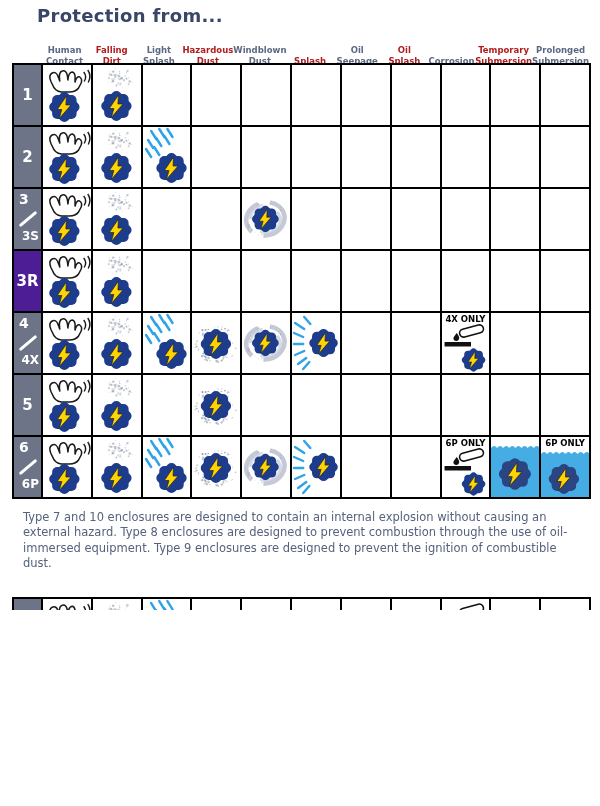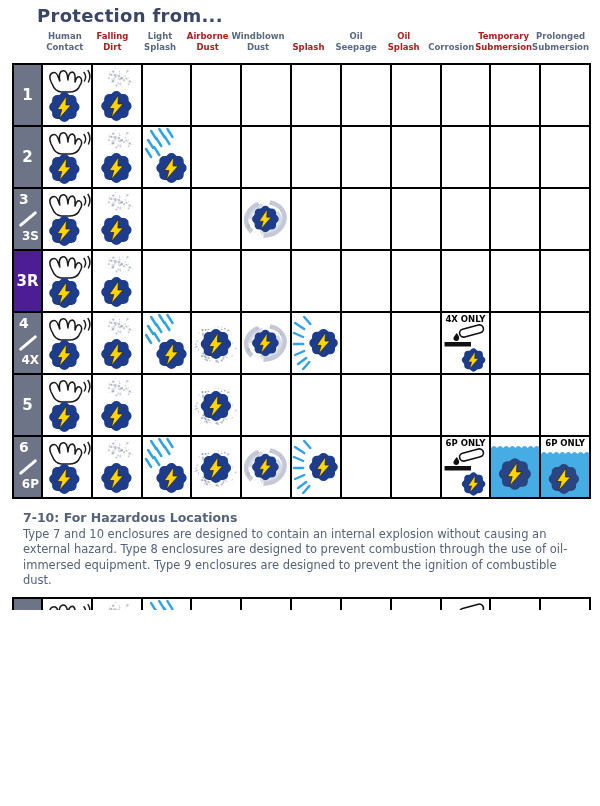--- a/index.html
+++ b/index.html
@@ -1,19 +1,19 @@
 <!DOCTYPE html>
 <html><head>
 <meta charset="utf-8">
 <style>
   html,body{margin:0;padding:0;background:#fff;}
   body{width:600px;height:806px;font-family:"DejaVu Sans","Liberation Sans",sans-serif;}
   .page{position:relative;width:600px;height:610px;overflow:hidden;background:#fff;}
   .title{position:absolute;left:37px;top:5px;font-size:18px;font-weight:bold;letter-spacing:.3px;}
-  .header-grid{position:absolute;left:12px;top:31px;width:577px;display:grid;grid-template-columns:29px repeat(11,1fr);align-items:end;}
+  .header-grid{position:absolute;left:12px;top:45px;width:577px;display:grid;grid-template-columns:29px repeat(11,1fr);align-items:end;}
   .col-h{font-size:8.5px;font-weight:bold;text-align:center;line-height:1.25;padding-bottom:2px;white-space:nowrap;overflow:visible;}
   .table{position:absolute;left:12px;width:577px;display:grid;grid-template-columns:29px repeat(11,1fr);border-top:2px solid #000;border-left:2px solid #000;background:#fff;}
   #top-table{top:63px;grid-auto-rows:62px;}
   #bottom-table{top:597px;grid-template-rows:64px 71px 65px;}
   .cell,.row-label{position:relative;border-right:2px solid #000;border-bottom:2px solid #000;box-sizing:border-box;overflow:hidden;}
   .cell svg{position:absolute;inset:0;width:100%;height:100%;display:block;}
   .row-label{color:#fff;font-weight:bold;}
   .lab-single{position:absolute;inset:0;display:flex;align-items:center;justify-content:center;font-size:15px;}
   .lab-a{position:absolute;top:2px;left:5px;font-size:14px;}
   .lab-b{position:absolute;bottom:6px;right:2px;font-size:12px;}
@@ -36,21 +36,21 @@
       </div>
       <div class="col-h" style="color: rgb(177, 28, 28);">
         <div>Falling</div>
         <div>Dirt</div>
       </div>
       <div class="col-h" style="color: rgb(90, 104, 130);">
         <div>Light</div>
         <div>Splash</div>
       </div>
       <div class="col-h" style="color: rgb(177, 28, 28);">
-        <div>Airborne</div>
+        <div>Hazardous</div>
         <div>Dust</div>
       </div>
       <div class="col-h" style="color: rgb(90, 104, 130);">
         <div>Windblown</div>
         <div>Dust</div>
       </div>
       <div class="col-h" style="color: rgb(177, 28, 28);">
         <div>Splash</div>
       </div>
       <div class="col-h" style="color: rgb(90, 104, 130);">
@@ -1026,21 +1026,20 @@
           <path d="M0,17 q3,-4 6,0 q3,-4 6,0 q3,-4 6,0 q3,-4 6,0 q3,-4 6,0 q3,-4 6,0 q3,-4 6,0 q3,-4 6,0 L48,60 L0,60 Z" fill="#45ace4"></path>
           <g transform="translate(5.5,25) scale(1.000)">
             <rect x="5" y="5" width="24" height="24" rx="5" fill="#2a4582"></rect>
             <rect x="5" y="5" width="24" height="24" rx="5" fill="#2a4582" transform="rotate(45 17 17)"></rect>
             <path d="M19,6 L10,19.5 L14.5,19.5 L12,28.5 L23.5,15 L18.5,15 Z" fill="#ffd400" stroke="#222" stroke-width="0.7"></path>
           </g>
         </svg>
       </div>
     </div>
   <div class="note" style="color: rgb(85, 98, 124);">
-    <div class="note-heading">7-10: For Hazardous Locations</div>
     <div class="note-body">Type 7 and 10 enclosures are designed to contain an internal explosion without causing an external hazard. Type 8 enclosures are designed to prevent combustion through the use of oil-immersed equipment. Type 9 enclosures are designed to prevent the ignition of combustible dust.</div>
   </div>
   <div class="table" id="bottom-table">
       <div class="row-label" style="background: rgb(109, 116, 136); color: rgb(255, 255, 255);">
         <span class="lab-single">11</span>
       </div>
       <div class="cell">
         <svg viewBox="0 0 47 60" preserveAspectRatio="none">
           <g transform="translate(4,1)">
             <path d="M4,16 Q1,9 5,7 Q9,5 11,11 L12.5,15 Q11,6 15,5 Q19,4 20,10 L20.5,14 Q21,6 25,6 Q28,7 27.5,13 L27.5,16 Q29,10 32,11 Q35,13 33.5,17 L31,22 Q28,26 22,26 L14,26 Q7.5,25 5.5,19 Z" fill="#fff" stroke="#1a1a1a" stroke-width="1.5" stroke-linejoin="round"></path>

